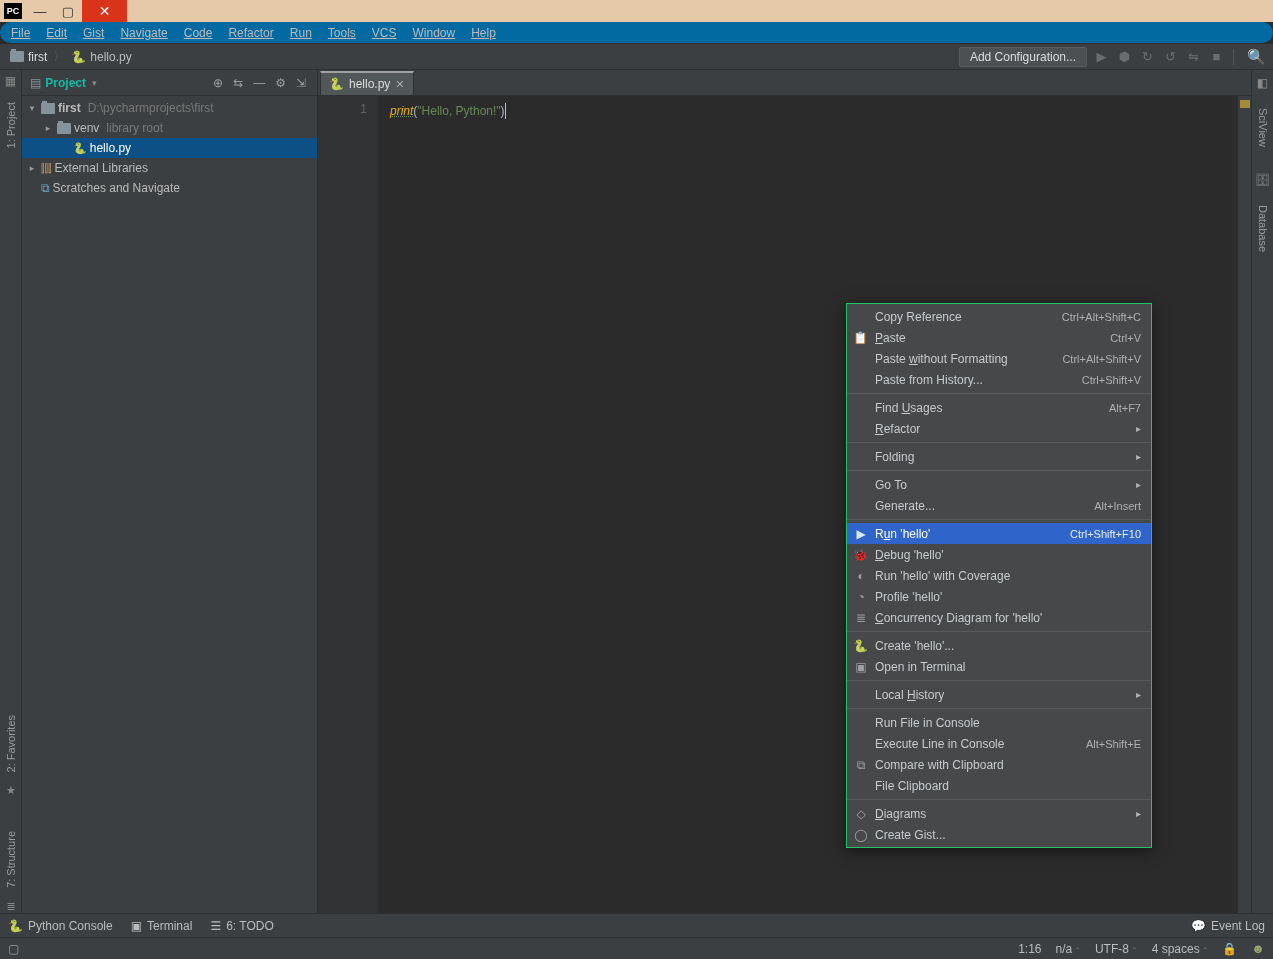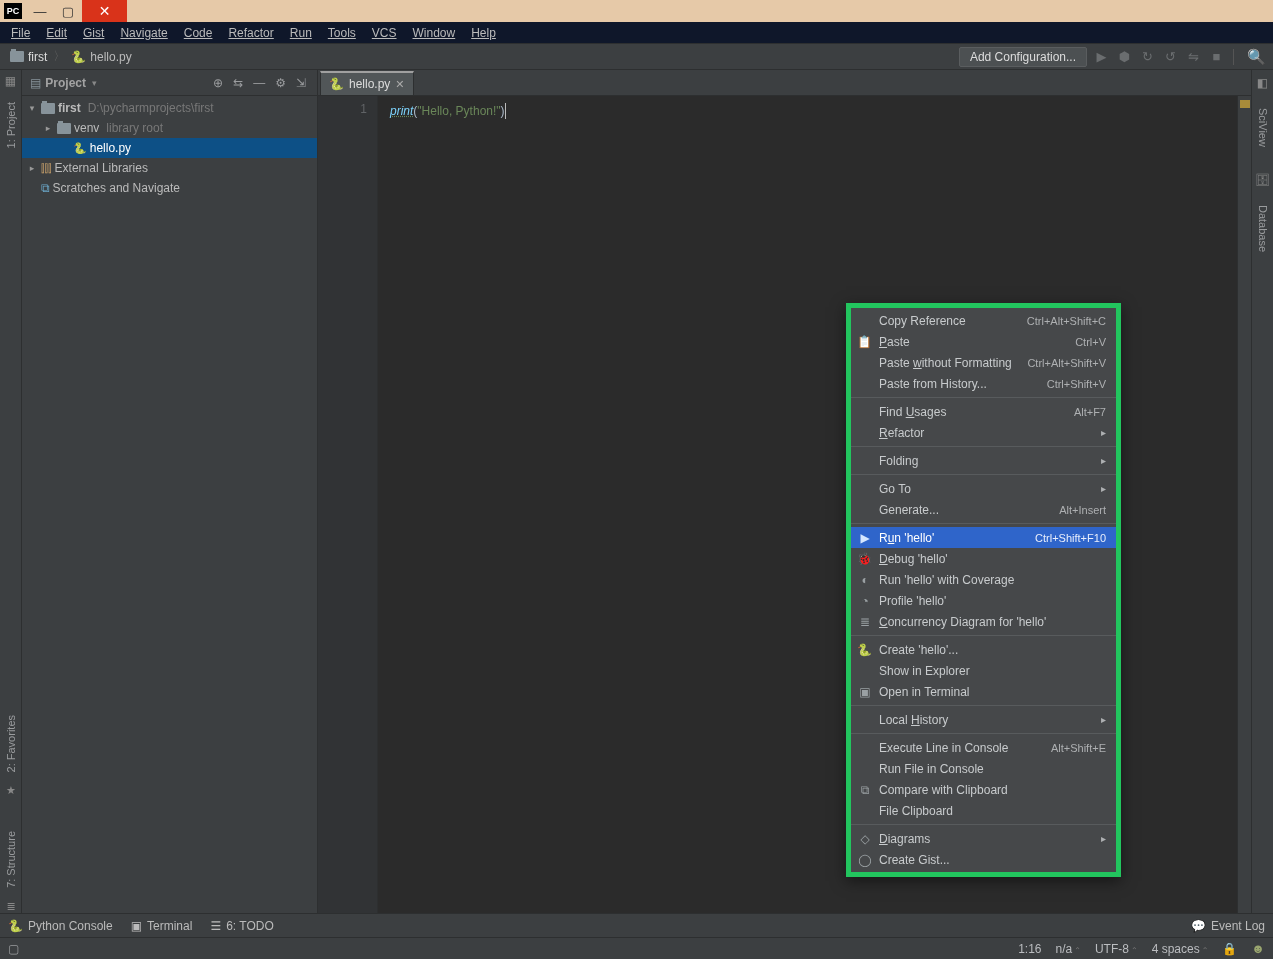--- a/index.html
+++ b/index.html
@@ -7,42 +7,42 @@
 
 
 .titlebar { height: 22px; background: #e6c9a8; display: flex; align-items: center; position: relative; }
 .titlebar .pc-badge { width: 18px; height: 16px; background: #000; color: #fff; font-size: 9px; font-weight: bold; display: flex; align-items: center; justify-content: center; margin: 0 4px; }
 .titlebar .title-text { flex: 1; text-align: center; color: #333; font-size: 12px; }
 .titlebar .winbtns { display: flex; height: 100%; }
 .titlebar .winbtn { width: 28px; height: 100%; display: flex; align-items: center; justify-content: center; color: #333; font-size: 13px; }
 .titlebar .winbtn.close { background: #d9331a; color: #fff; width: 45px; font-size:14px;}
 
 
-.menubar { height: 22px; background: #0f172a; display: flex; align-items: center; padding: 0 4px; gap: 2px; border-bottom: 1px solid #2d2f30; }
+.menubar { height: 22px; background: #0369a1; display: flex; align-items: center; padding: 0 4px; gap: 2px; border-bottom: 1px solid #2d2f30; border-radius: 11px; }
 .menubar .menuitem { padding: 2px 7px; color: #bbbbbb; }
 .menubar .menuitem .ul { text-decoration: underline; }
 
 
 .navbar { height: 26px; background: #3c3f41; display: flex; align-items: center; padding: 0 4px; border-bottom: 1px solid #2d2f30; }
 .crumb { display: flex; align-items: center; gap: 4px; padding: 0 6px; color: #bbbbbb; }
 .crumb .sep { color: #666; margin: 0 2px; }
 .navbar .right { margin-left: auto; display: flex; align-items: center; gap: 6px; }
 .btn-addconf { background: #4c5052; border: 1px solid #5a5d5f; padding: 2px 10px; border-radius: 2px; color: #ddd; }
 .toolbar-icon { width: 17px; height: 17px; color: #6a6d6f; display:flex; align-items:center; justify-content:center; font-size:13px;}
 .toolbar-icon.search { color:#aeb0b2; font-size:15px; margin-left:6px; margin-right:4px;}
 
 
 .main { flex: 1; display: flex; min-height: 0; }
 .leftgutter { width: 22px; background: #3c3f41; border-right: 1px solid #2d2f30; display:flex; flex-direction:column; align-items:center; padding-top:4px; gap:10px; }
 .leftgutter .vtext { writing-mode: vertical-rl; transform: rotate(180deg); color:#9a9c9e; font-size:11px; padding:4px 0; }
 .leftgutter .licon { color:#888; font-size:12px; }
 
 .projectpanel { width: 296px; background: #3c3f41; display:flex; flex-direction:column; border-right:1px solid #2d2f30; }
 .projhdr { height: 26px; display:flex; align-items:center; padding:0 8px; border-bottom:1px solid #2d2f30; gap:4px; }
-.projhdr .label { font-weight:bold; color:#a3a3a3; }
+.projhdr .label { font-weight:bold; color:#14b8a6; }
 .projhdr .drop { color:#888; font-size:9px; margin-left:2px; }
 .projhdr .spacer { flex:1; }
 .projhdr .hicon { color:#9a9c9e; font-size:12px; padding:0 3px; }
 
 .tree { flex:1; padding: 2px 0; overflow:auto; }
 .treerow { height: 20px; display:flex; align-items:center; padding-left:4px; gap:3px; color:#bbbbbb; white-space:nowrap; }
 .treerow .arrow { width:12px; text-align:center; color:#999; font-size:9px; }
 .treerow .noarrow { width:12px; }
 .treerow.sel { background:#0d5086; color:#fff; }
 .treerow .dim { color:#787878; margin-left:4px; }
@@ -50,33 +50,33 @@
 .treerow .pyicon { color:#d8c36c; font-size:11px; }
 .treerow .libicon { color:#c9a26b; font-size:11px; }
 
 .editorarea { flex:1; display:flex; flex-direction:column; background:#2b2b2b; min-width:0; }
 .tabbar { height:26px; background:#3c3f41; display:flex; align-items:flex-end; border-bottom:1px solid #2d2f30; padding-left:2px; }
 .tab { height:24px; background:#515658; border:1px solid #2d2f30; border-bottom:none; display:flex; align-items:center; padding:0 8px; gap:5px; color:#ddd; font-size:12px; border-top:2px solid #a0a0a0;}
 .tab .close { color:#aaa; font-size:11px; }
 .editor { flex:1; display:flex; position:relative; }
 .gutter { width:60px; background:#313335; text-align:right; padding:6px 10px 0 0; color:#606366; font-family:Consolas, monospace; font-size:13px; border-right:1px solid #2d2f30;}
 .code { flex:1; padding:6px 0 0 12px; font-family:Consolas, monospace; font-size:14px; color:#a9b7c6; }
-.code .kw { font-style:italic; color:#7dd3fc; text-decoration:underline dotted #6a8759;text-align:center; }
+.code .kw { font-style:italic; color:#eab308; text-decoration:underline dotted #6a8759;text-align:center; }
 .code .paren { color:#a9b7c6; }
 .code .str { color:#6a8759; }
 .code .caret { display:inline-block; width:1px; height:16px; background:#bbb; vertical-align:middle; }
 .rscroll { width:14px; background:#3c3f41; border-left:1px solid #2d2f30; position:relative; }
 .rscroll .mk { position:absolute; top:4px; left:2px; width:10px; height:8px; background:#a88b3a; }
 
 .rightgutter { width:22px; background:#3c3f41; border-left:1px solid #2d2f30; display:flex; flex-direction:column; align-items:center; padding-top:6px; gap:14px;}
 .rightgutter .vtext { writing-mode: vertical-rl; color:#9a9c9e; font-size:11px; padding:4px 0; }
 .rightgutter .ricon { color:#888; font-size:12px; }
 
 
-.ctxmenu { position:absolute; left:528px; top:207px; width:275px; background:#46484a; border:5px solid #22c55e; box-shadow:0 4px 14px rgba(0,0,0,.5); padding:2px 0; z-index:50; }
+.ctxmenu { position:absolute; left:528px; top:207px; width:306px; background:#46484a; border:1px solid #22c55e; box-shadow:0 4px 14px rgba(0,0,0,.5); padding:2px 0; z-index:50; }
 .ctxitem { height:21px; display:flex; align-items:center; padding:0 10px 0 6px; color:#c8cbcd; gap:6px; }
 .ctxitem.sel { background:#2f65ca; color:#fff; }
 .ctxitem .cicon { width:16px; text-align:center; font-size:12px; color:#9aa0a3; flex-shrink:0; }
 .ctxitem.sel .cicon { color:#d5e7ff; }
 .ctxitem .clabel { flex:1; white-space:nowrap; }
 .ctxitem .ul { text-decoration:underline; }
 .ctxitem .ckey { color:#aeb0b2; font-size:11px; }
 .ctxitem .sub { color:#aeb0b2; font-size:10px; }
 .ctxitem.sel .ckey { color:#e8eefc; }
 .ctxsep { height:1px; background:#585b5d; margin:3px 0; }
@@ -286,42 +286,38 @@
           <div class="ctxitem">
             <span class="cicon">≣</span>
             <span class="clabel"><span class="ul">C</span>oncurrency Diagram for 'hello'</span>
           </div>
           <div class="ctxsep"></div>
           <div class="ctxitem">
             <span class="cicon">🐍</span>
             <span class="clabel">Create 'hello'...</span>
           </div>
           <div class="ctxitem">
-            <span class="cicon"></span>
-            <span class="clabel">Show in Explorer</span>
-          </div>
-          <div class="ctxitem">
             <span class="cicon">▣</span>
             <span class="clabel">Open in Terminal</span>
           </div>
           <div class="ctxsep"></div>
           <div class="ctxitem">
             <span class="cicon"></span>
             <span class="clabel">Local <span class="ul">H</span>istory</span>
             <span class="sub">▸</span>
           </div>
           <div class="ctxsep"></div>
           <div class="ctxitem">
             <span class="cicon"></span>
+            <span class="clabel">Run File in Console</span>
+          </div>
+          <div class="ctxitem">
+            <span class="cicon"></span>
             <span class="clabel">Execute Line in Console</span>
             <span class="ckey">Alt+Shift+E</span>
-          </div>
-          <div class="ctxitem">
-            <span class="cicon"></span>
-            <span class="clabel">Run File in Console</span>
           </div>
           <div class="ctxitem">
             <span class="cicon">⧉</span>
             <span class="clabel">Compare with Clipboard</span>
           </div>
           <div class="ctxitem">
             <span class="cicon"></span>
             <span class="clabel">File Clipboard</span>
           </div>
           <div class="ctxsep"></div>

